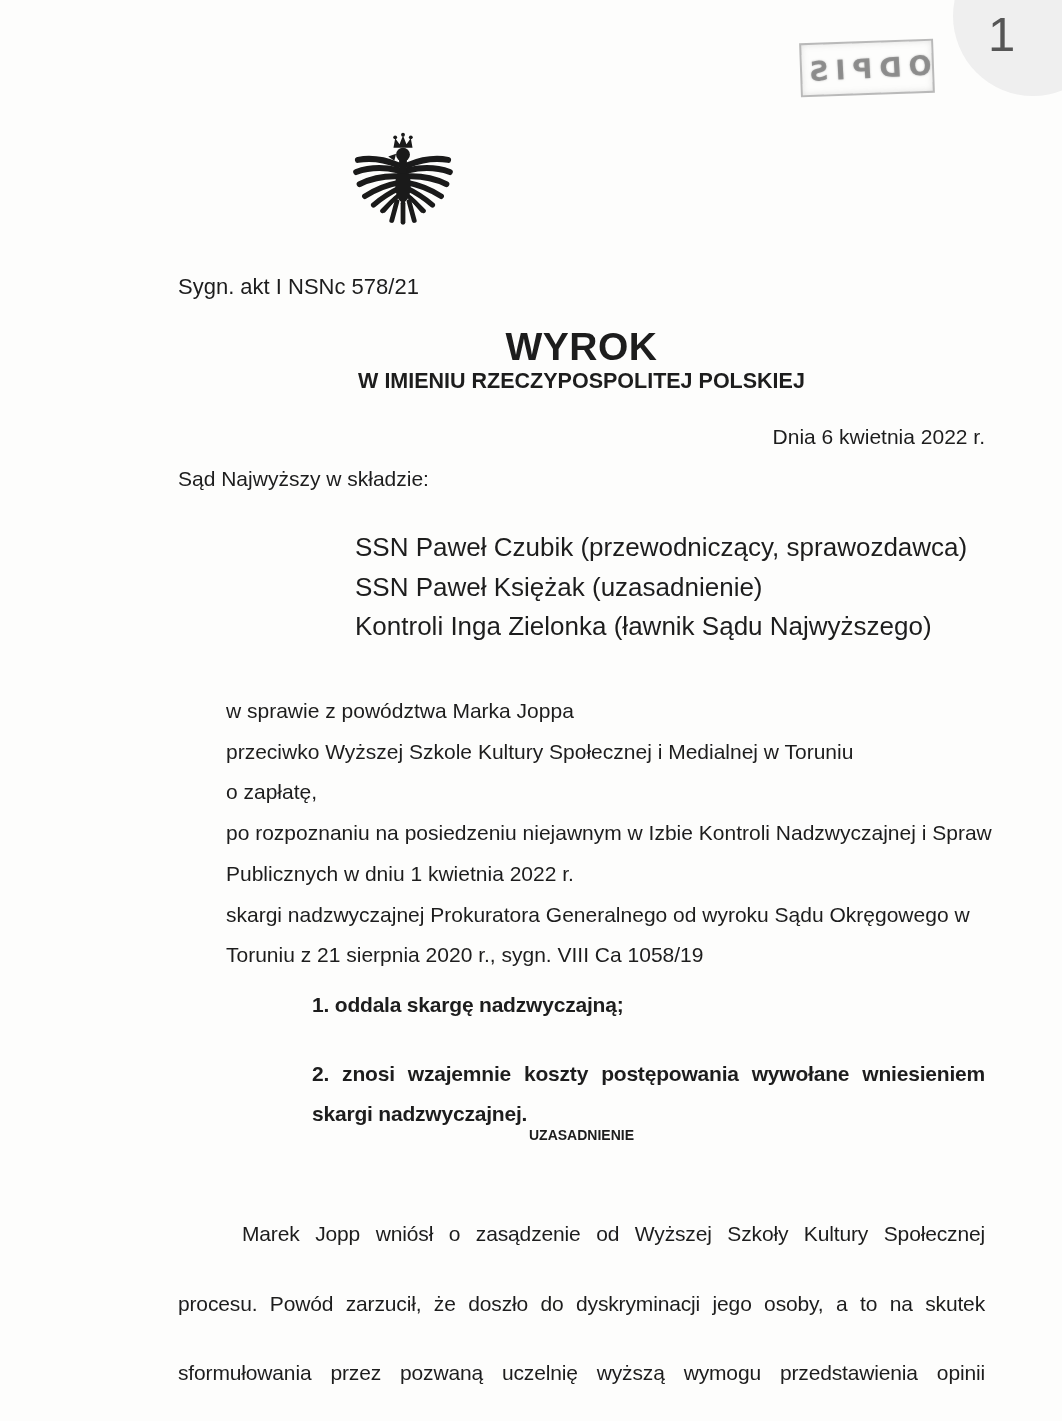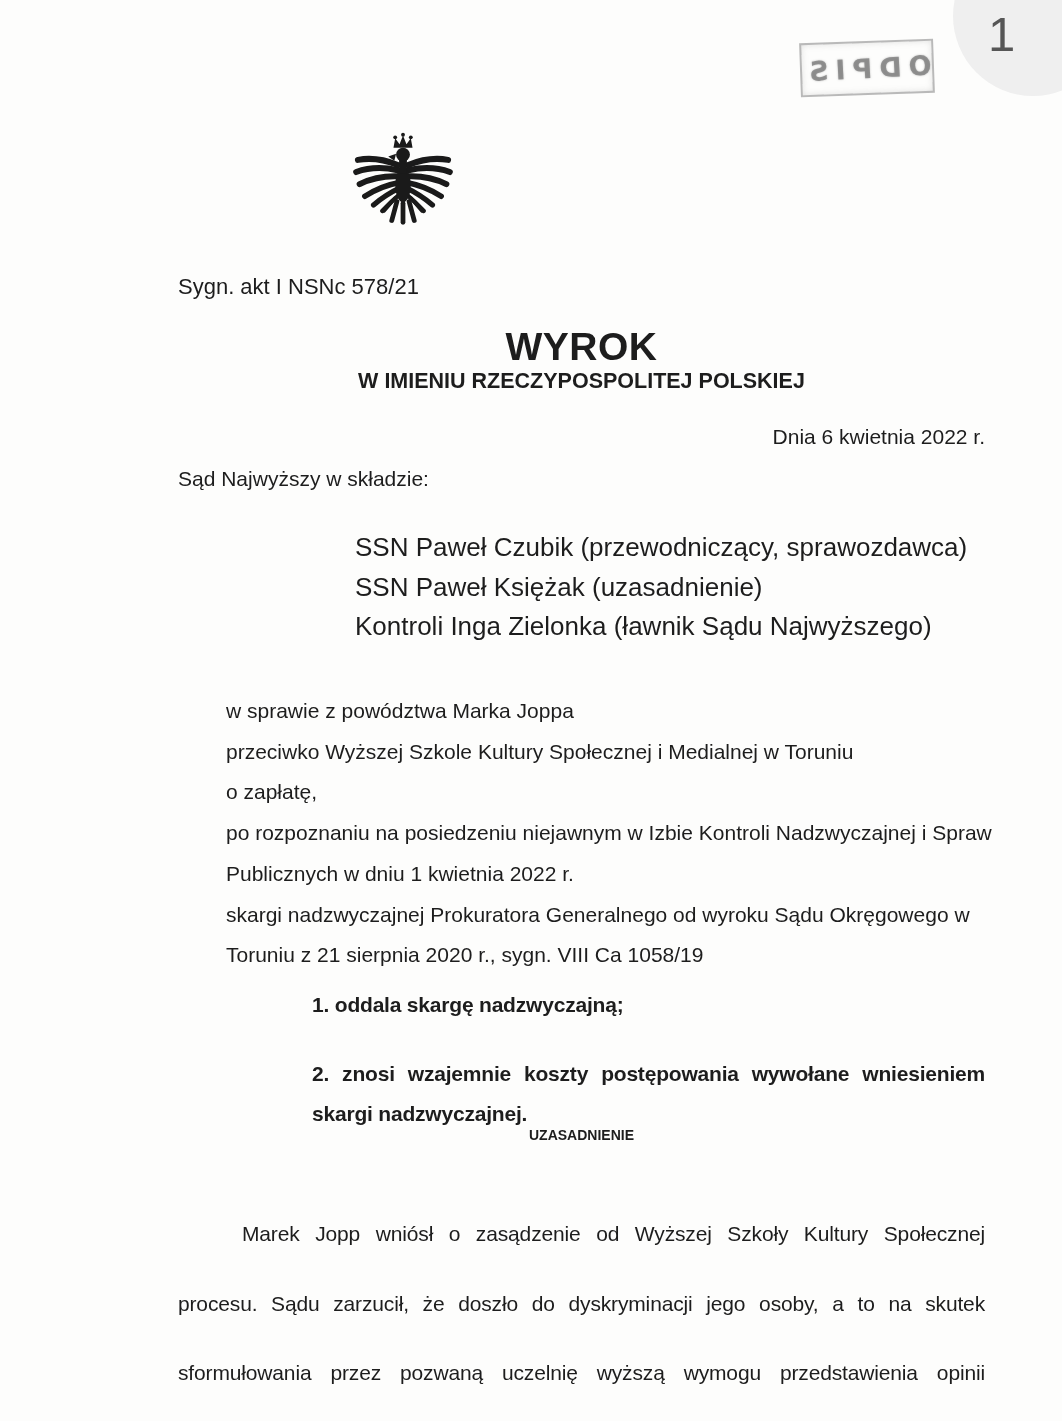--- a/index.html
+++ b/index.html
@@ -132,18 +132,18 @@
     <div class="abs ruling">
       <div class="line nw">1. oddala skargę nadzwyczajną;</div>
       <div class="line j">2. znosi wzajemnie koszty postępowania wywołane wniesieniem</div>
       <div class="line nw">skargi nadzwyczajnej.</div>
     </div>
 
     <div class="abs heading2">UZASADNIENIE</div>
 
     <div class="abs para">
       <div class="line j indent">Marek Jopp wniósł o zasądzenie od Wyższej Szkoły Kultury Społecznej</div>
-      <div class="line j">procesu. Sądu zarzucił, że doszło do dyskryminacji jego osoby, a to na skutek</div>
+      <div class="line j">procesu. Powód zarzucił, że doszło do dyskryminacji jego osoby, a to na skutek</div>
       <div class="line j">sformułowania przez pozwaną uczelnię wyższą wymogu przedstawienia opinii</div>
     </div>
 
   </div>
 </div>
 
 </body></html>

